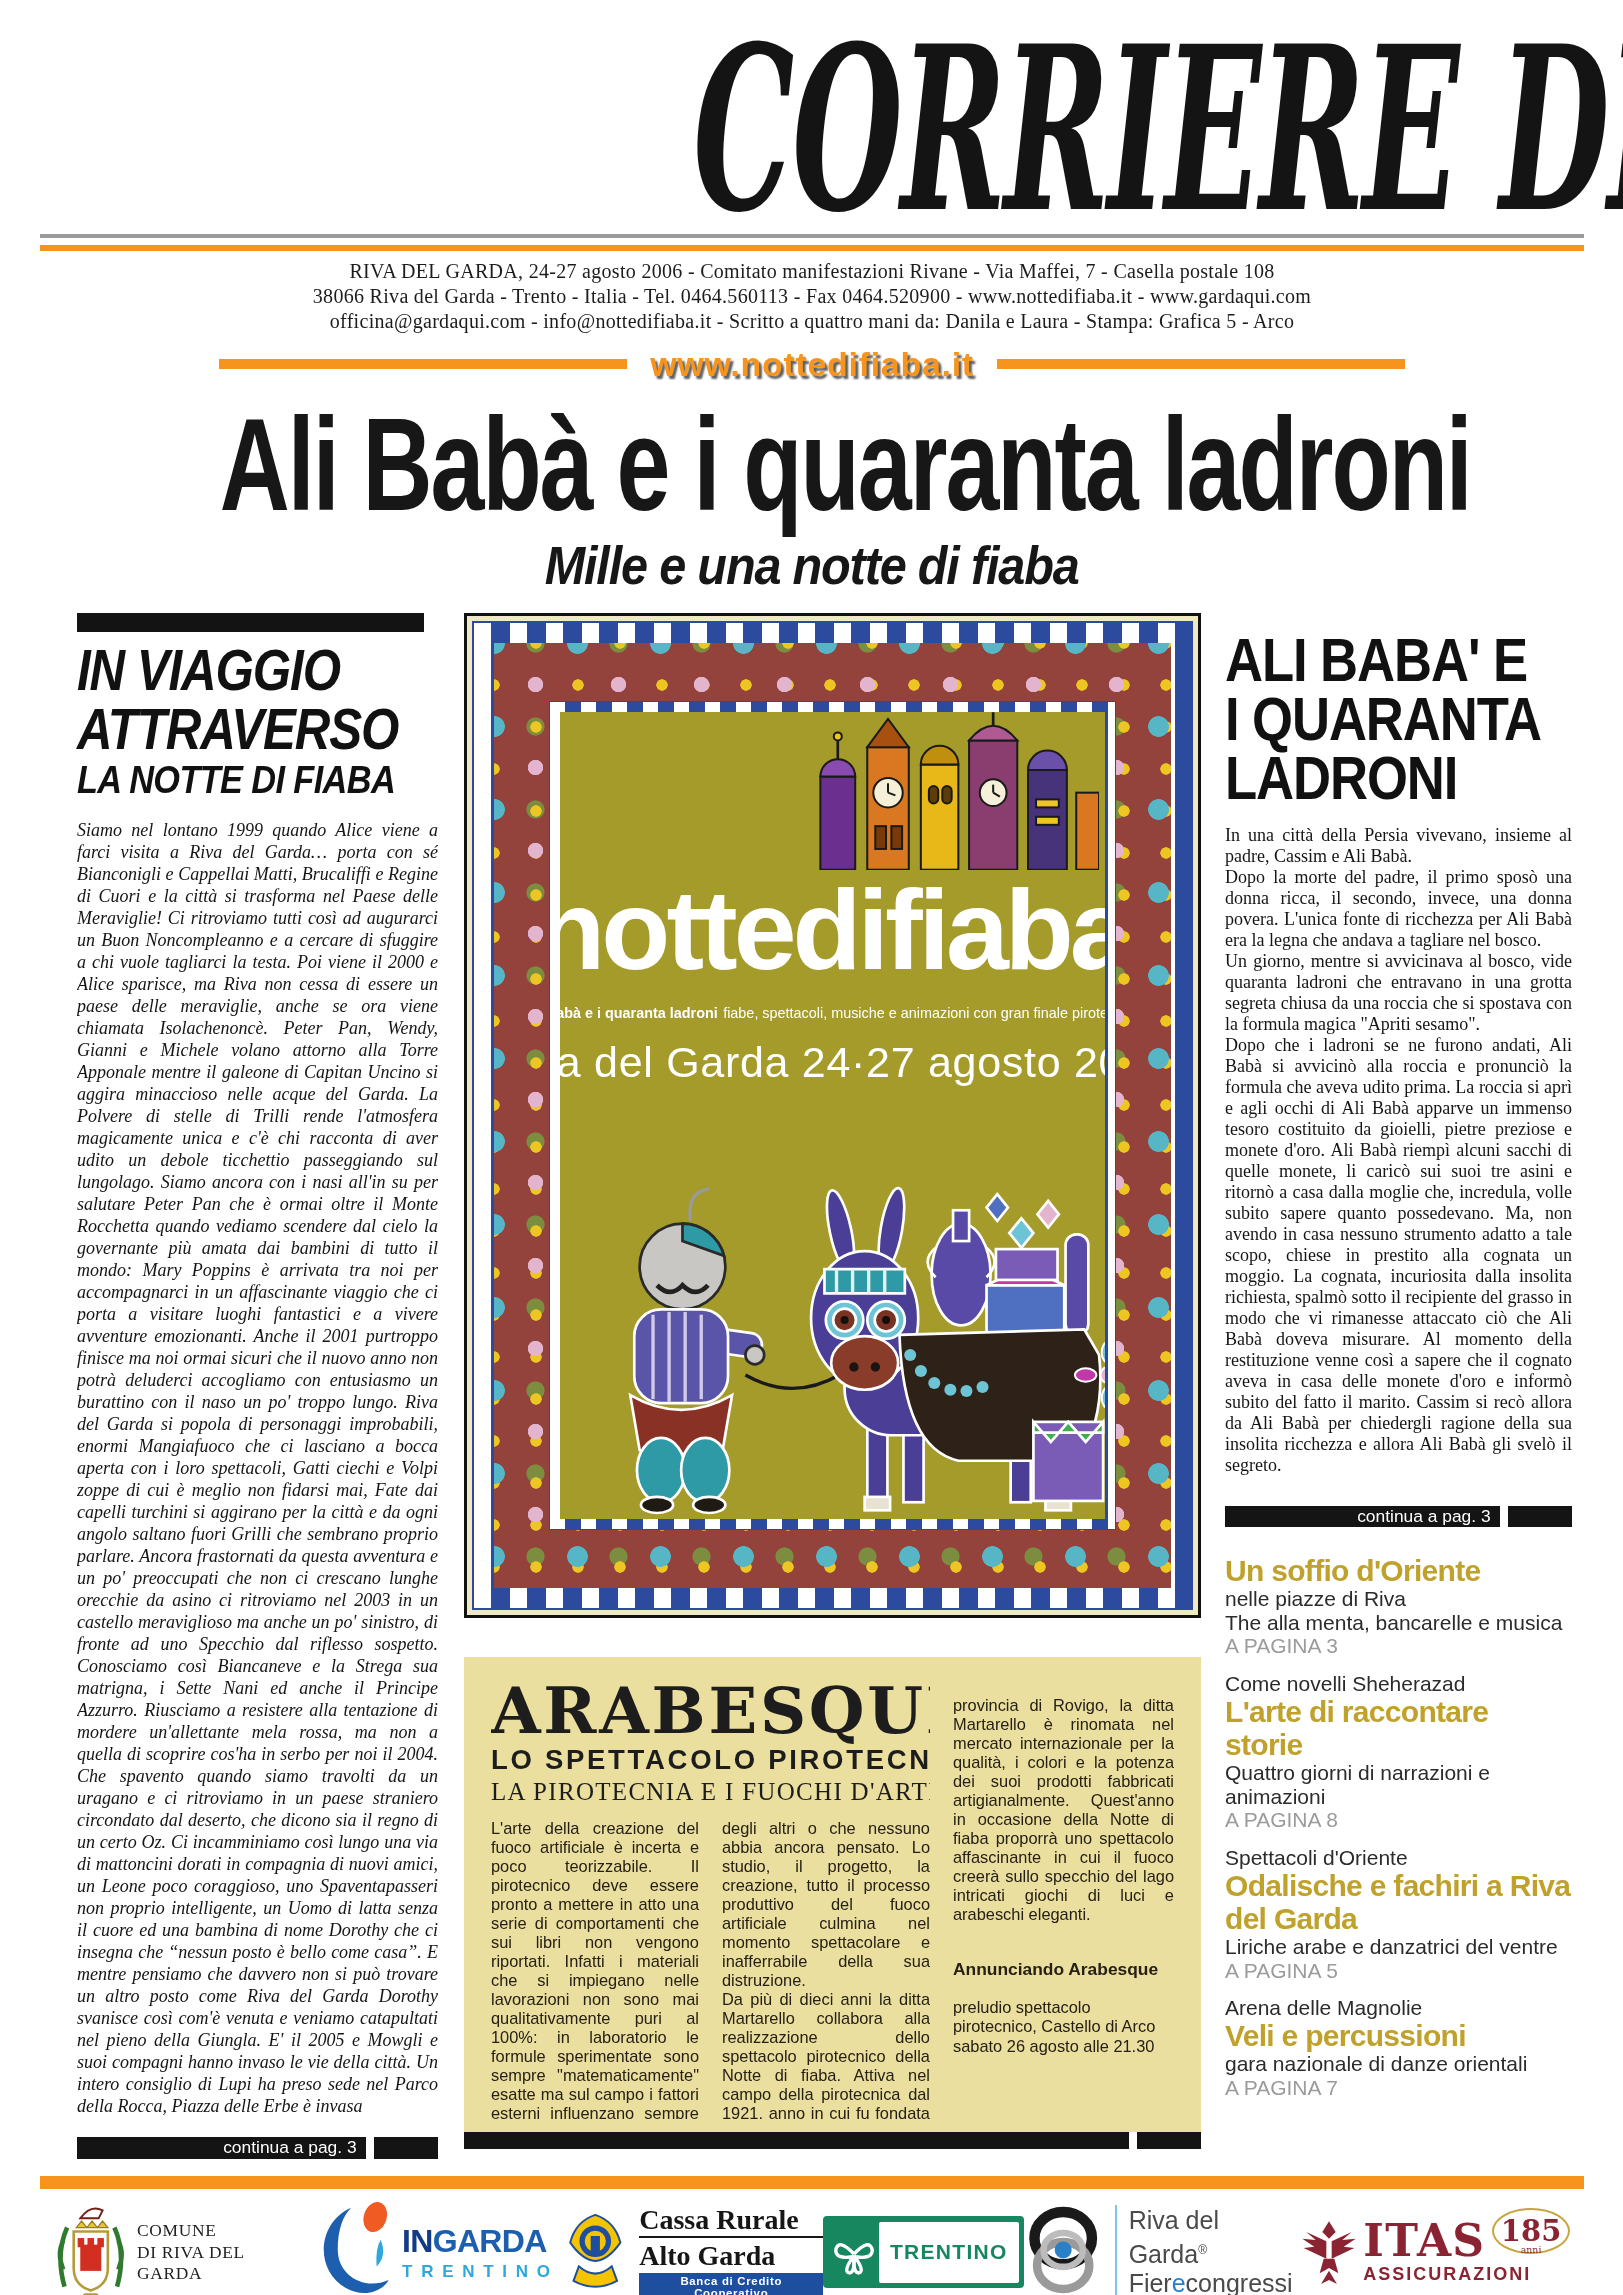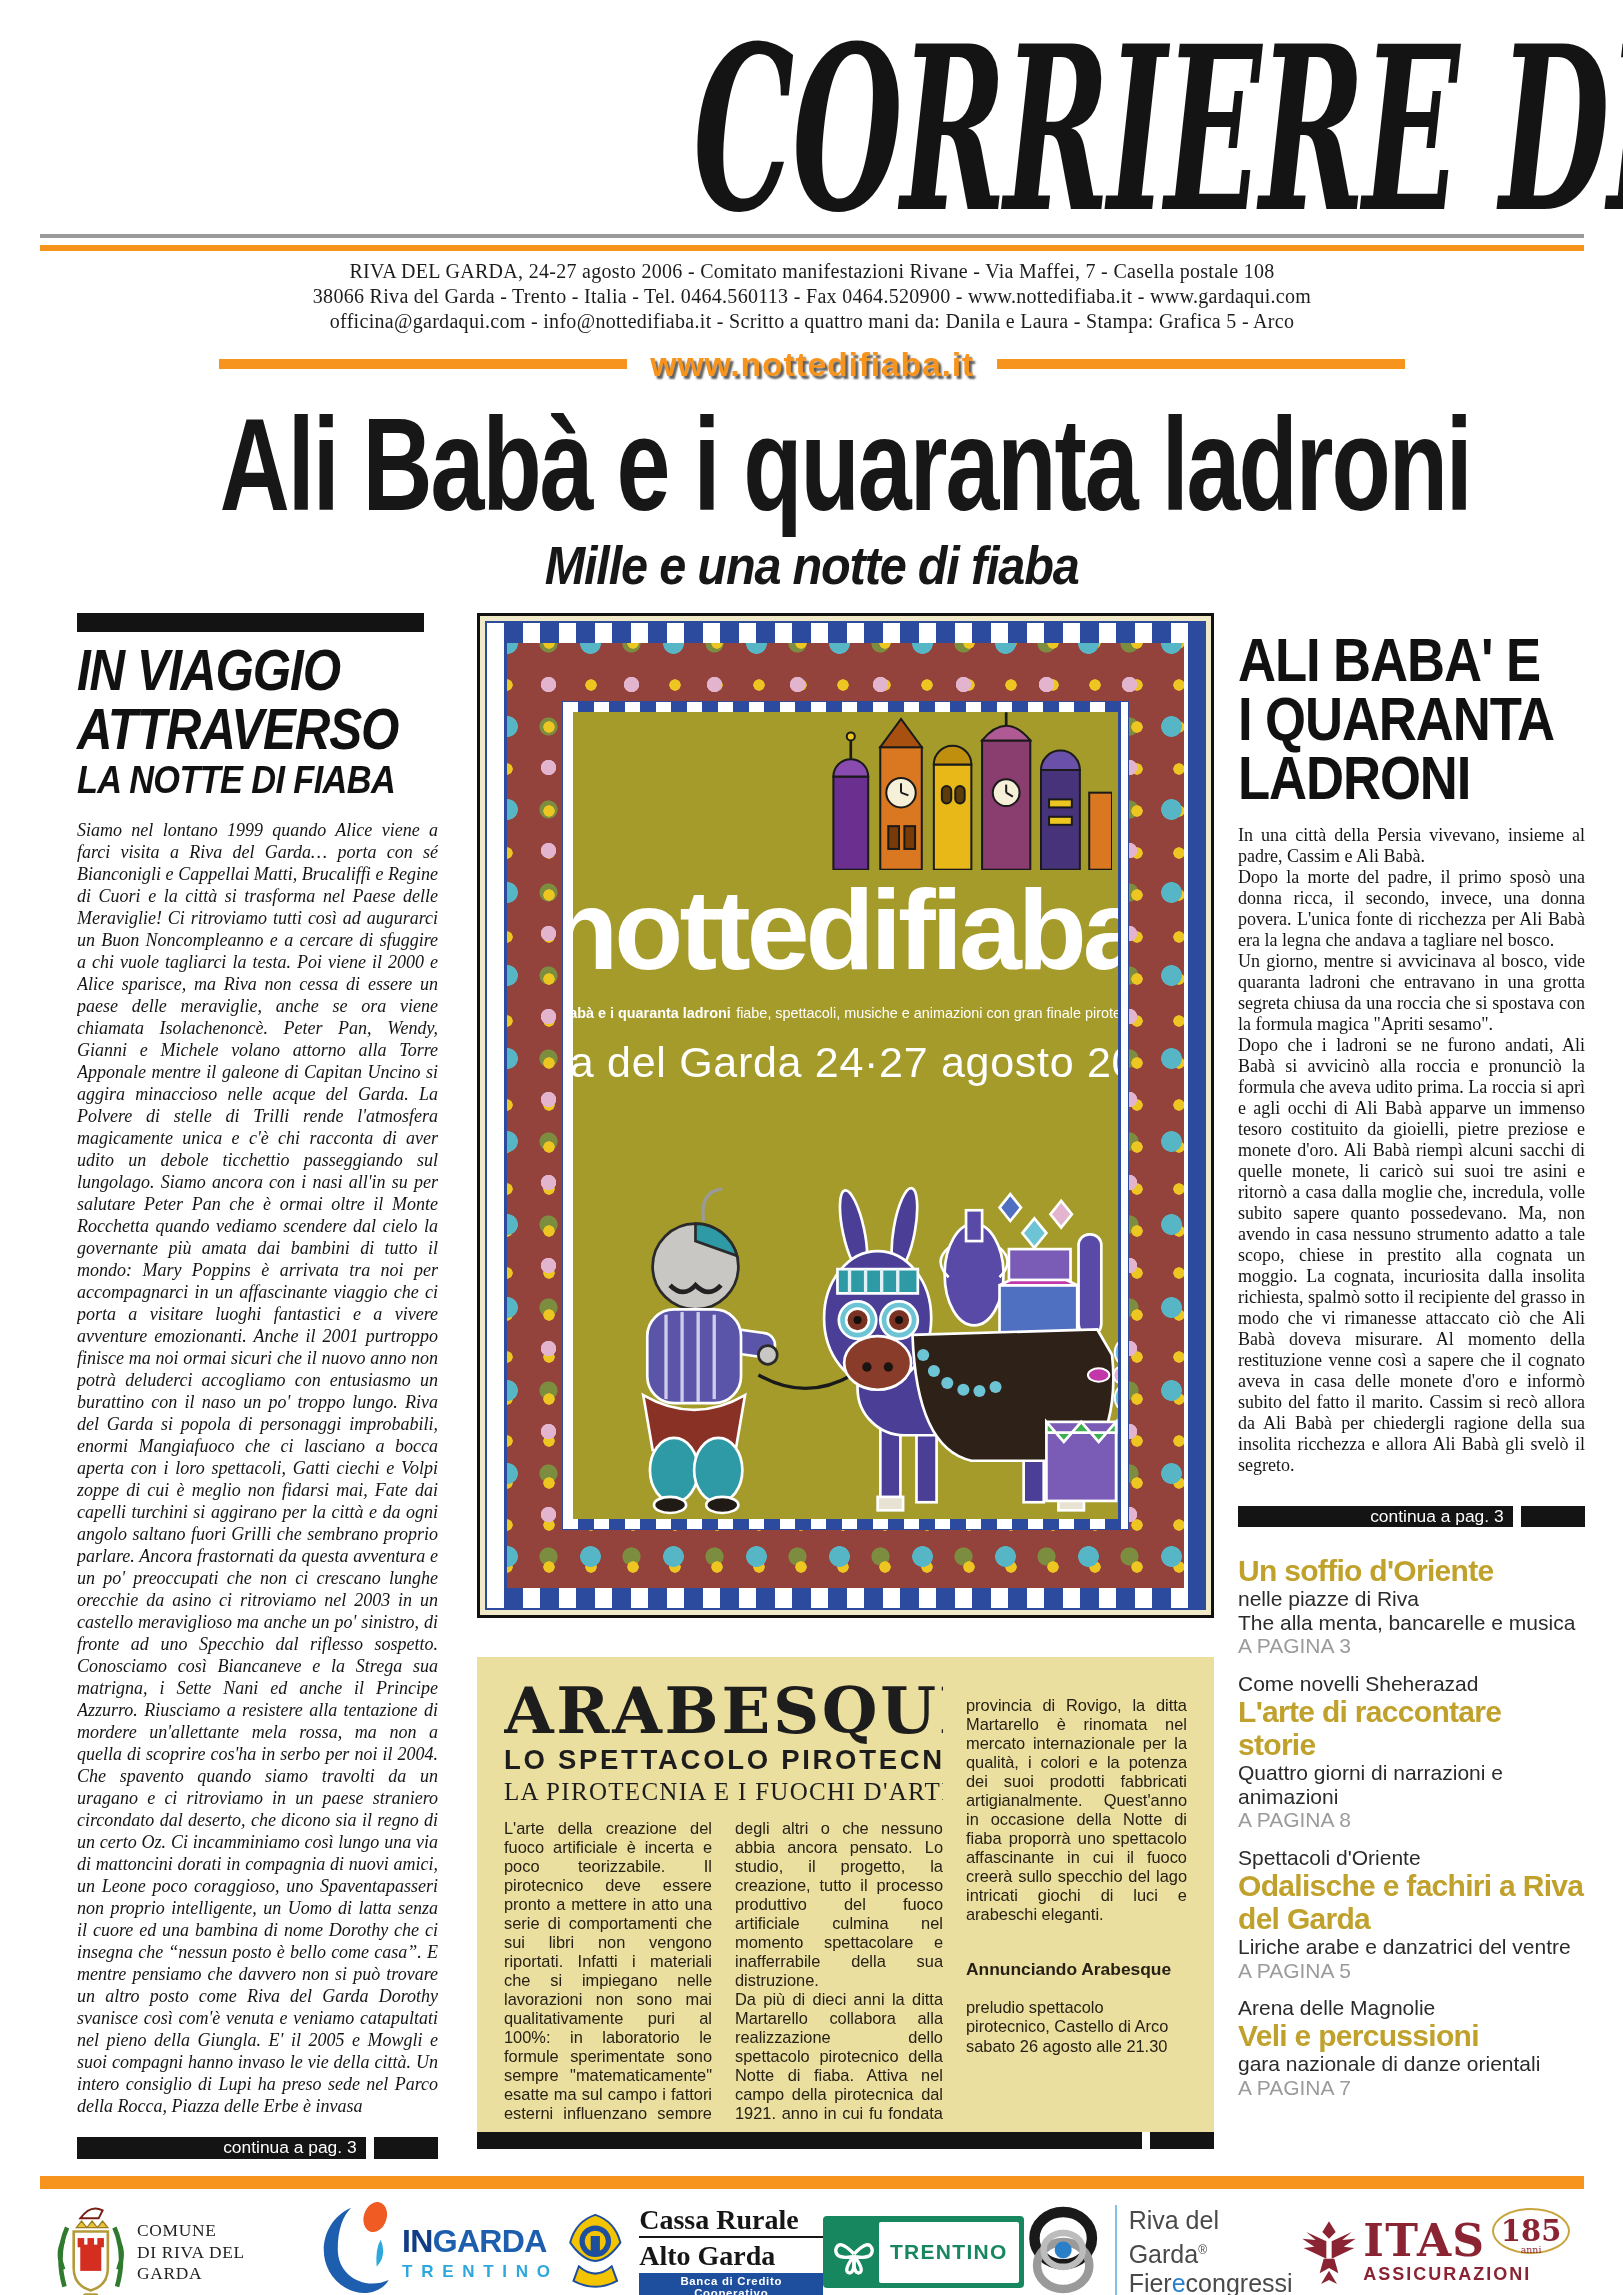--- a/index.html
+++ b/index.html
@@ -60,21 +60,21 @@
     font-size: 54px; font-weight: bold; font-style: italic;
     letter-spacing: -1.3px; transform: scaleX(0.9); transform-origin: center;
     color: #171717;
   }
   
   .main { display: flex; height: 1563px; margin-top: 17.4px; padding: 0 62px 0 77px; }
   .vdivider { width: 1.3px; background: #b9b9b9; }
   .col-left  { width: 361px; display: flex; flex-direction: column; padding-bottom: 17.4px; }
   .col-mid   { width: 737px; margin: 0 12px; }
   .col-right { width: 347px; margin-left: 12px; display: flex; flex-direction: column; }
-  .col-left { margin-right: 27px; }
+  .col-left { margin-right: 14px; }
 
   
   .topbar { height: 19px; background: #131313; width: 96%; }
   .l-title { margin-top: 8px; }
   .l-title .t1 { display:block; font-size: 58px; line-height: 59px; font-weight: bold; font-style: italic;
                  transform: scaleX(0.85); transform-origin: left; white-space: nowrap; letter-spacing: -1.3px;}
   .l-title .t3 { display:block; font-size: 39px; line-height: 44px; font-weight: bold; font-style: italic;
                  transform: scaleX(0.88); transform-origin: left; white-space: nowrap; letter-spacing: -0.7px;}
   .l-body {
     flex: 1; overflow: hidden; margin-top: 17.4px;

